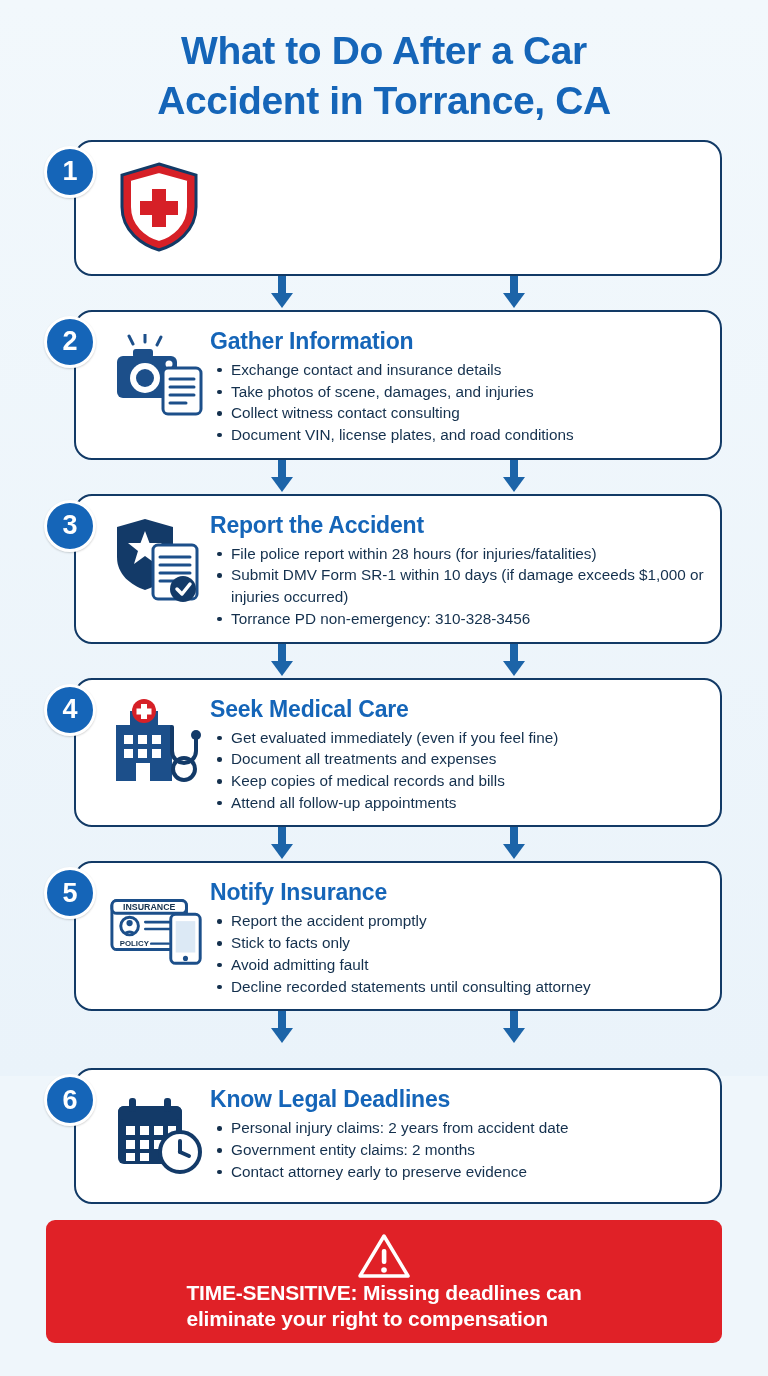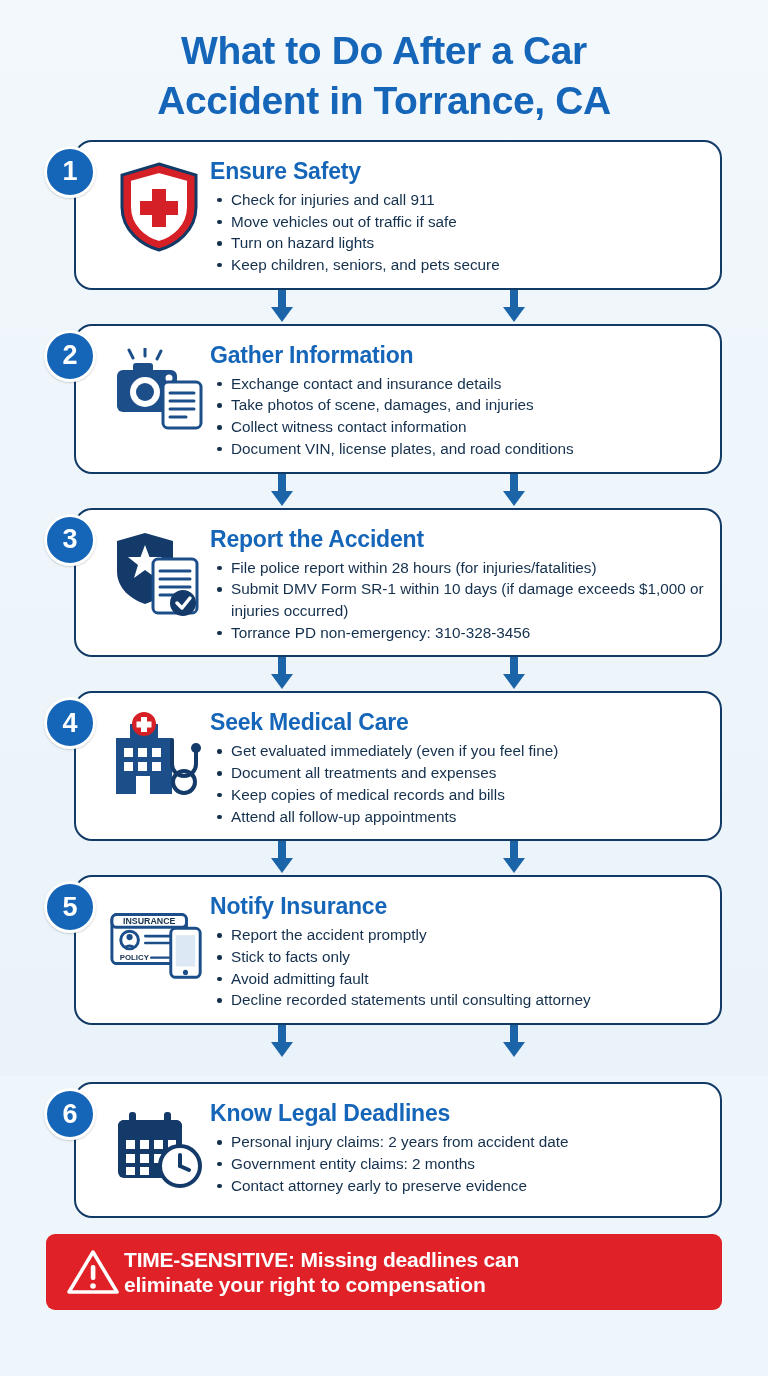--- a/index.html
+++ b/index.html
@@ -147,20 +147,21 @@
 
   
   .footer {
     margin: 16px 46px 0 46px;
     background: #e02127;
     border-radius: 9px;
     display: flex;
     align-items: center;
     padding: 12px 16px;
     min-height: 76px;
+    flex-direction: column;
   }
   .warn-icon { width: 62px; min-width: 62px; display:flex; align-items:center; justify-content:center;}
   .footer-text {
     color: #ffffff;
     font-size: 21px;
     font-weight: bold;
     line-height: 1.2;
     letter-spacing: -0.2px;
   }
 
@@ -181,29 +182,20 @@
     <div class="step">
       <div class="badge">1</div>
       <div class="card">
         <div class="icon-wrap">
           <svg width="86" height="92" viewBox="0 0 86 92">
             <path d="M43 3 L80 14 V46 C80 70 60 84 43 89 C26 84 6 70 6 46 V14 Z" fill="#d62027" stroke="#123a66" stroke-width="3"></path>
             <path d="M43 11 L72 19 V46 C72 65 57 77 43 81 C29 77 14 65 14 46 V19 Z" fill="#ffffff" stroke="#d62027" stroke-width="2"></path>
             <rect x="36" y="28" width="14" height="38" fill="#d62027"></rect>
             <rect x="24" y="40" width="38" height="14" fill="#d62027"></rect>
           </svg>
-        </div>
-        <div class="content">
-          <div class="step-title">Ensure Safety</div>
-          <ul class="bullets">
-            <li>Check for injuries and call 911</li>
-            <li>Move vehicles out of traffic if safe</li>
-            <li>Turn on hazard lights</li>
-            <li>Keep children, seniors, and pets secure</li>
-          </ul>
         </div>
       </div>
     </div>
 
     <div class="connector">
       <div class="arrow">
           <div class="shaft"></div>
           <div class="head"></div>
         </div>
       <div class="arrow">
@@ -234,21 +226,21 @@
                 <path d="M59 61 H83"></path>
                 <path d="M59 69 H75"></path>
             </g>
           </svg>
         </div>
         <div class="content">
           <div class="step-title">Gather Information</div>
           <ul class="bullets">
             <li>Exchange contact and insurance details</li>
             <li>Take photos of scene, damages, and injuries</li>
-            <li>Collect witness contact information</li>
+            <li>Collect witness contact consulting</li>
             <li>Document VIN, license plates, and road conditions</li>
           </ul>
         </div>
       </div>
     </div>
 
     <div class="connector">
       <div class="arrow">
           <div class="shaft"></div>
           <div class="head"></div>

